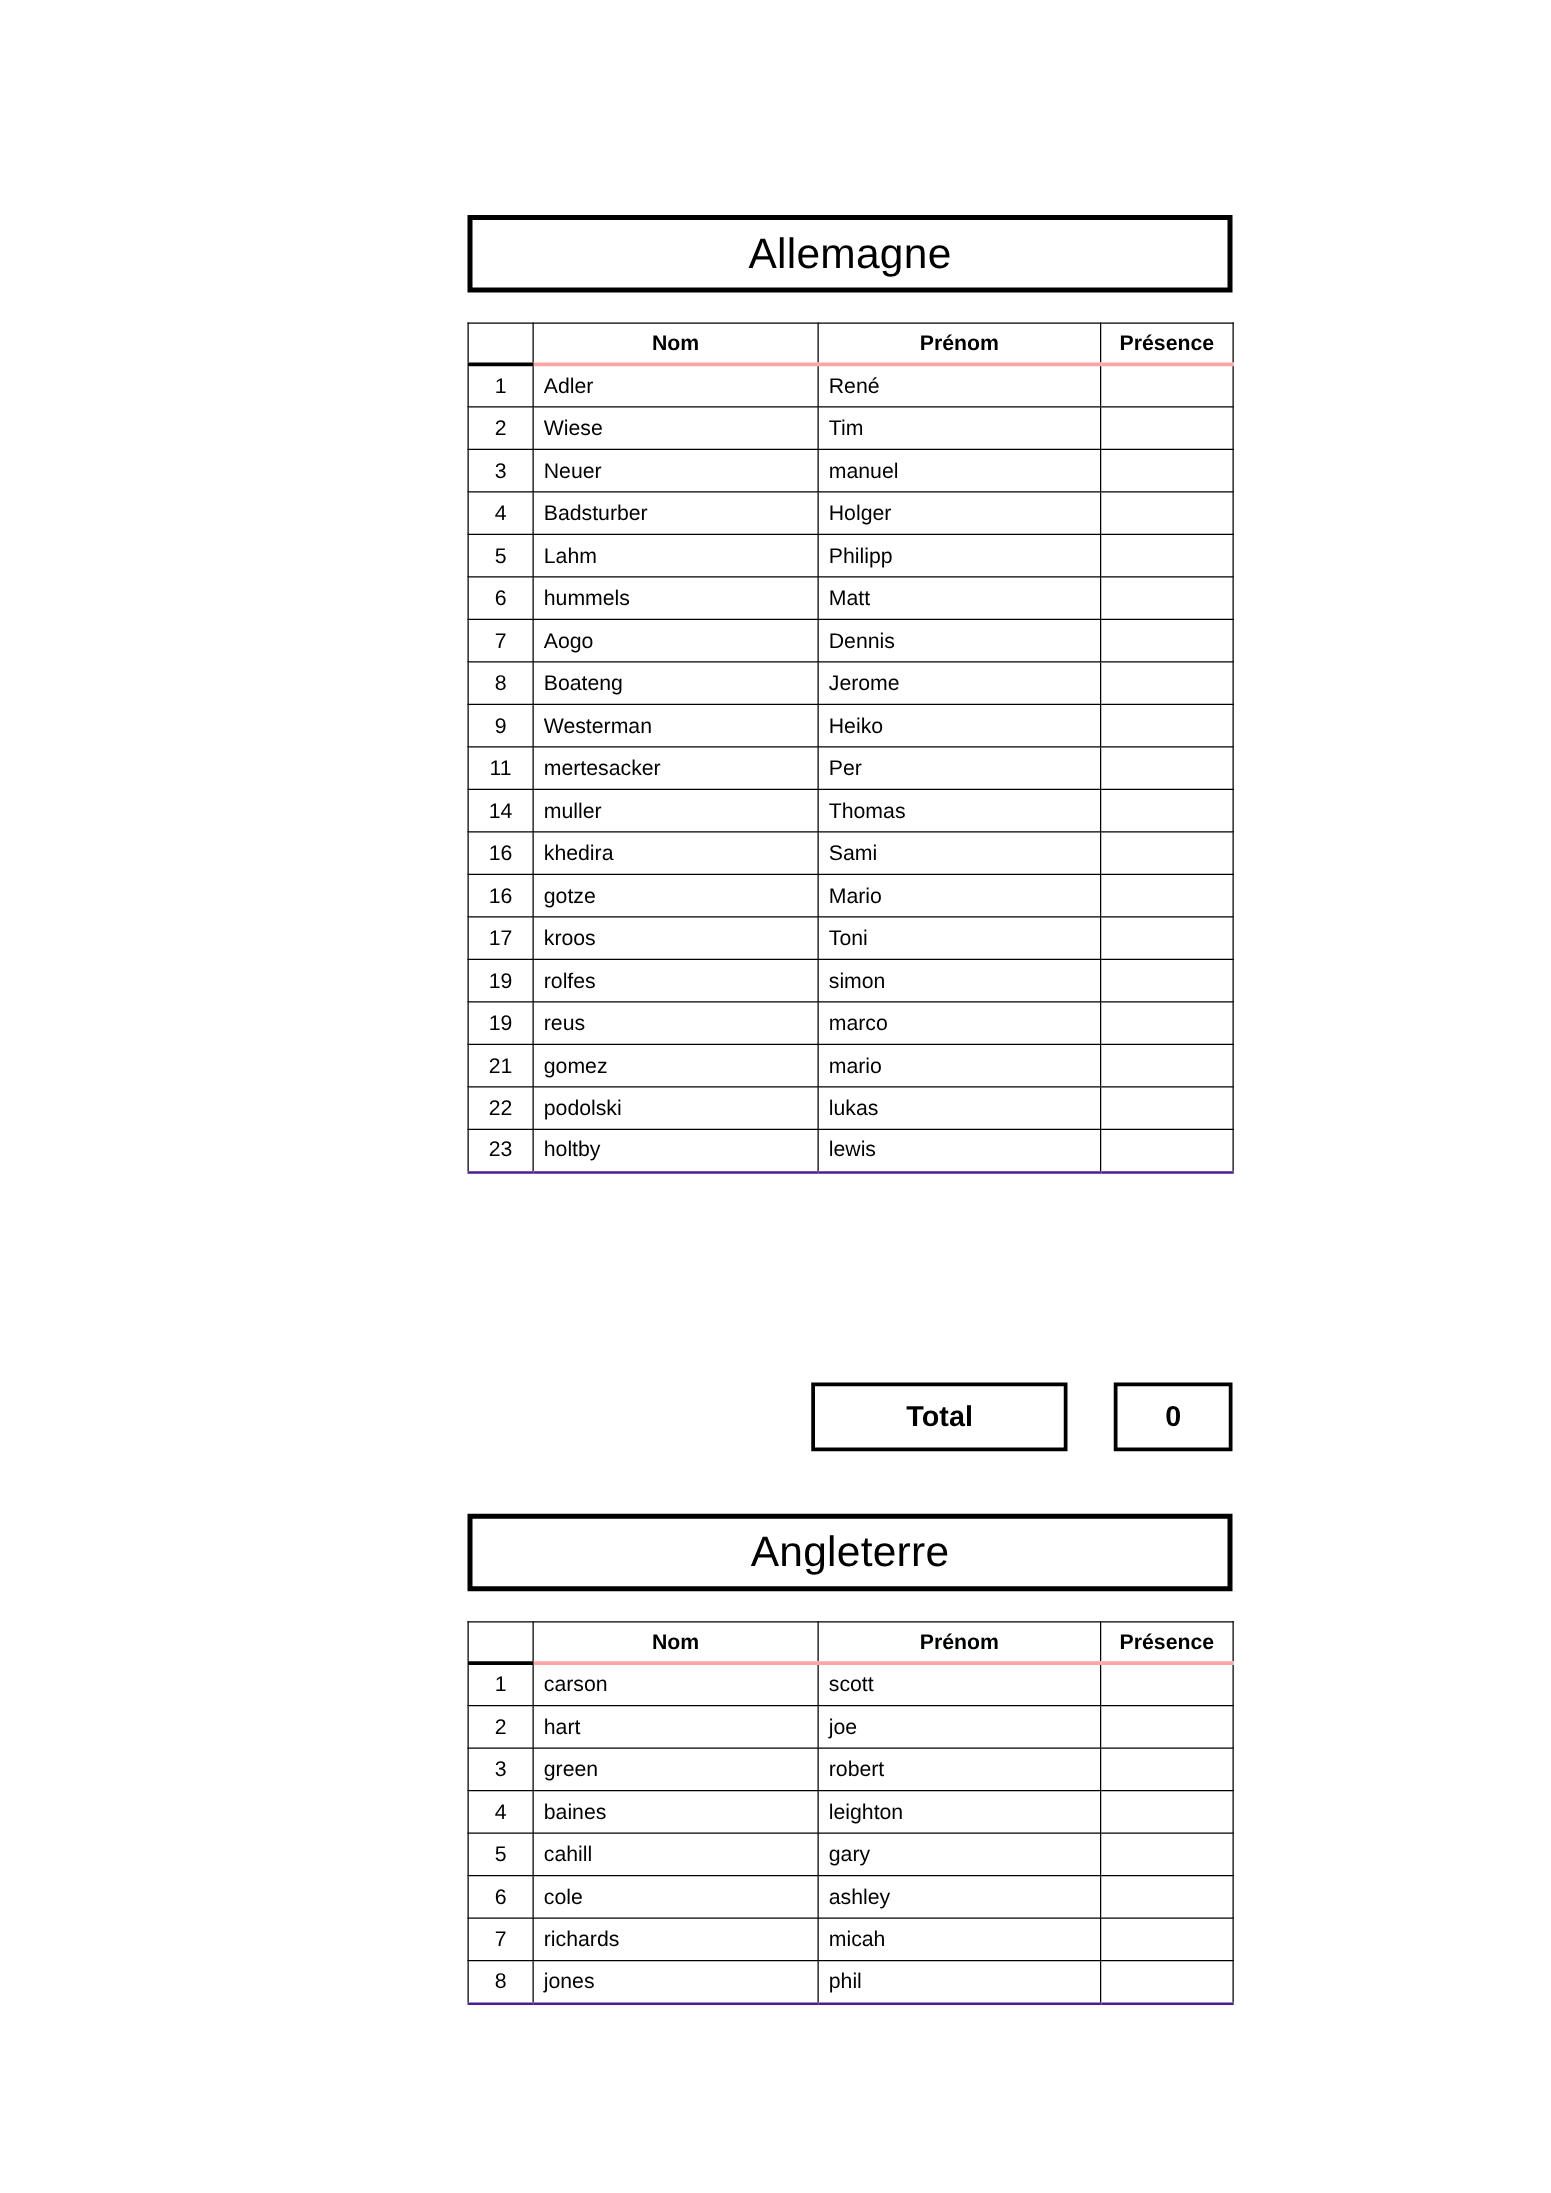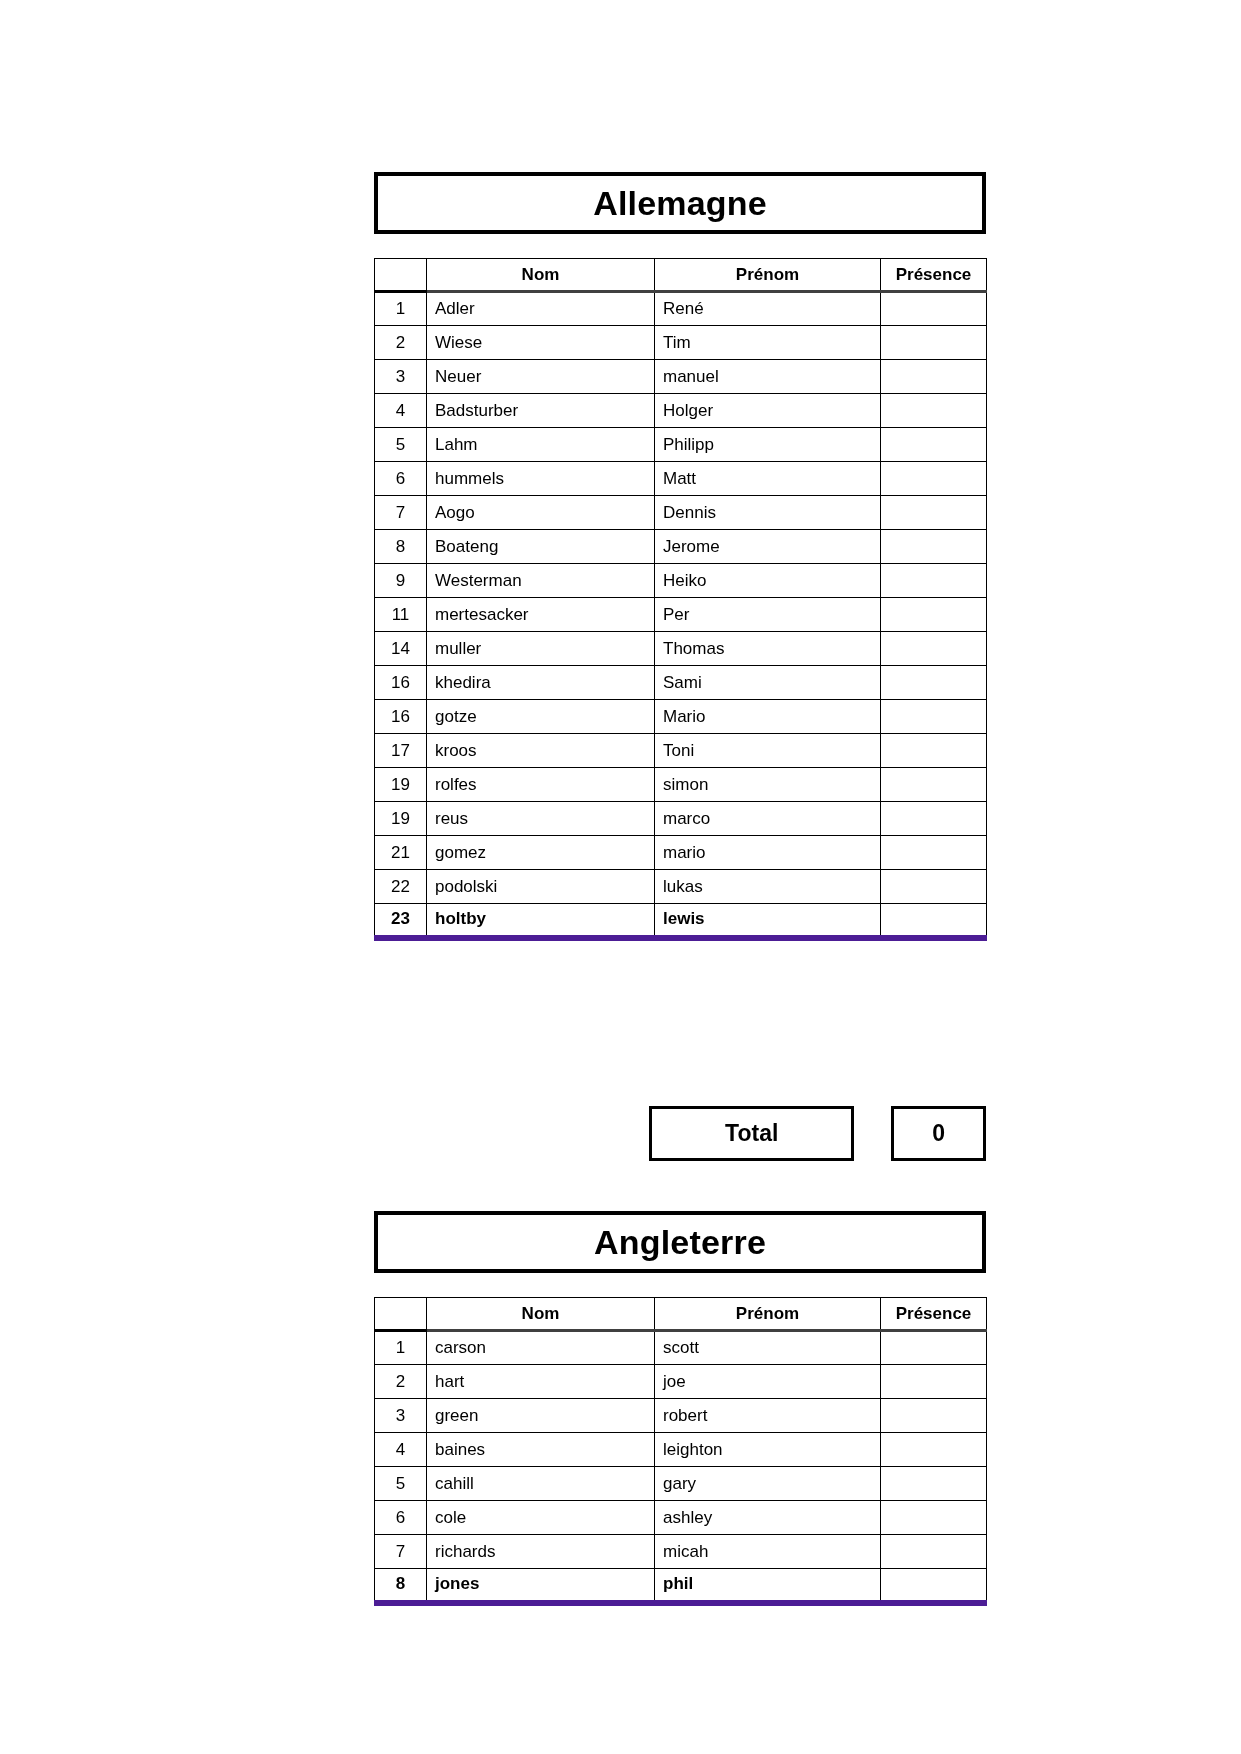--- a/index.html
+++ b/index.html
@@ -38,21 +38,21 @@
     border: 4px solid #000000;
     background: #ffffff;
     height: 62px;
     display: flex;
     align-items: center;
     justify-content: center;
     box-sizing: border-box;
   }
   .title-box .title-text {
     font-size: 34px;
-    font-weight: bold;
+    font-weight: normal;
     letter-spacing: 0.2px;
     line-height: 1;
   }
 
   
   .roster-wrap {
     margin-top: 24px;
   }
   table.roster {
     border-collapse: collapse;
@@ -72,41 +72,40 @@
     font-size: 17px;
     padding: 0 6px;
     box-sizing: border-box;
     vertical-align: middle;
     overflow: hidden;
     white-space: nowrap;
   }
   table.roster thead th {
     font-weight: bold;
     text-align: center;
-    border-bottom: 3px solid #404040;
+    border-bottom: 3px solid #fca5a5;
     height: 33px;
   }
   table.roster thead th.h-blank {
     border-bottom: 3px solid #000000;
   }
   table.roster td.cell-num {
     text-align: center;
     font-size: 17px;
   }
   table.roster td.cell-nom,
   table.roster td.cell-prenom {
     text-align: left;
     padding-left: 8px;
   }
   table.roster td.cell-presence {
     text-align: center;
   }
   table.roster tbody tr:last-child td {
-    border-bottom: 6px solid #4c1d95;
-    font-weight: bold;
+    border-bottom: 2px solid #4c1d95;
   }
 
   
   .total-row {
     position: absolute;
     left: 649px;
     top: 1106px;
     width: 337px;
     height: 55px;
     display: flex;

